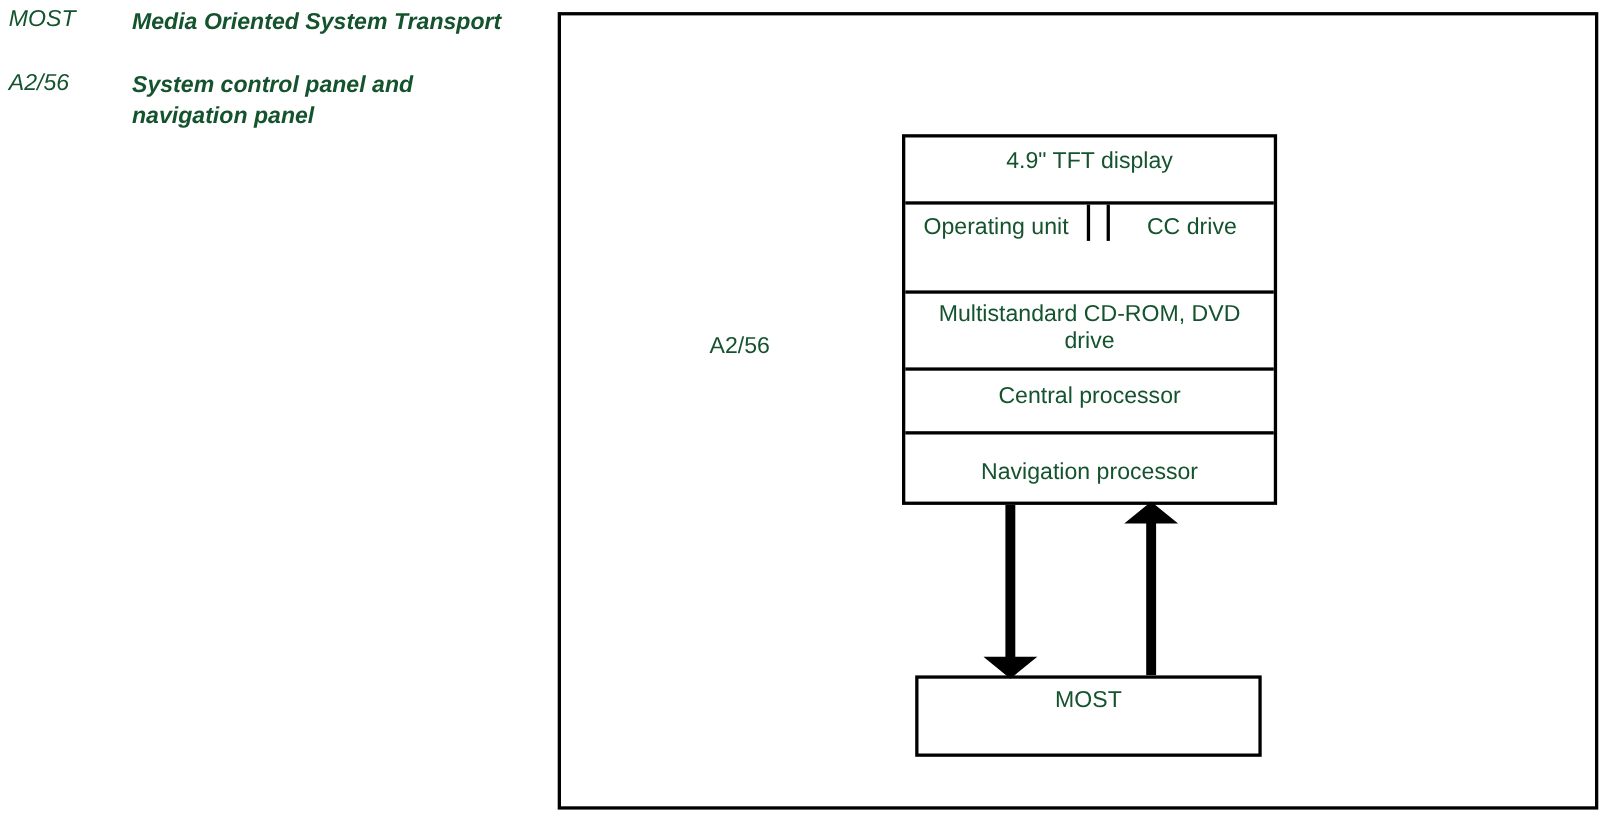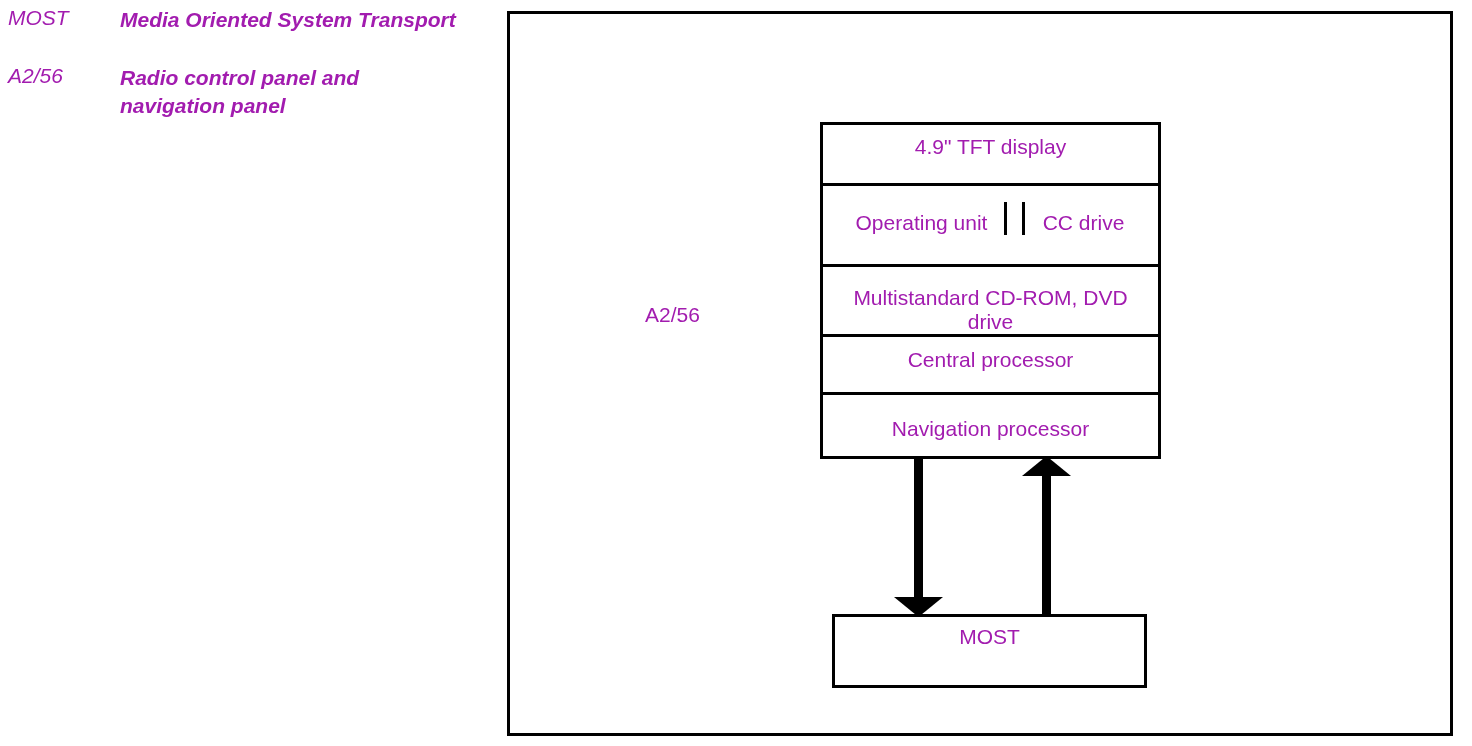--- a/index.html
+++ b/index.html
@@ -7,21 +7,21 @@
     padding: 0;
     background: #ffffff;
   }
   .canvas {
     position: relative;
     width: 1472px;
     height: 746px;
     background: #ffffff;
     font-family: "Liberation Sans", sans-serif;
     font-size: 21px;
-    color: #a21caf;
+    color: #14532d;
     overflow: hidden;
   }
 
   
   .legend {
     position: absolute;
     left: 8px;
     top: 6px;
     font-style: italic;
   }
@@ -80,22 +80,22 @@
     box-sizing: border-box;
     display: flex;
     justify-content: center;
     align-items: flex-start;
     padding-top: 9px;
     text-align: center;
     line-height: 24px;
   }
   .stack-row + .stack-row { border-top: 3px solid #000000; }
   .row-display   { height: 58px; padding-top: 10px; }
-  .row-split     { height: 81px; padding: 16px; }
-  .row-cdrom     { height: 70px; padding-top: 7px; align-items: flex-end; }
+  .row-split     { height: 81px; padding: 0; }
+  .row-cdrom     { height: 70px; padding-top: 7px; }
   .row-central   { height: 58px; padding-top: 11px; }
   .row-nav       { height: 60px; padding-top: 11px; align-items: center; }
   .cdrom-text { max-width: 296px; }
 
   .split-cell {
     box-sizing: border-box;
     display: flex;
     justify-content: center;
     align-items: flex-start;
     padding-top: 9px;
@@ -142,21 +142,21 @@
   <div class="legend">
     <div class="legend-row r1">
       <span class="legend-term">MOST</span>
       <span class="legend-def">
         <span class="def-line">Media Oriented System Transport</span>
       </span>
     </div>
     <div class="legend-row r2">
       <span class="legend-term">A2/56</span>
       <span class="legend-def">
-        <span class="def-line">Radio control panel and</span>
+        <span class="def-line">System control panel and</span>
         <span class="def-line">navigation panel</span>
       </span>
     </div>
   </div>
 
   <div class="frame"></div>
 
   <div class="device-label">A2/56</div>
 
   <div class="stack">

